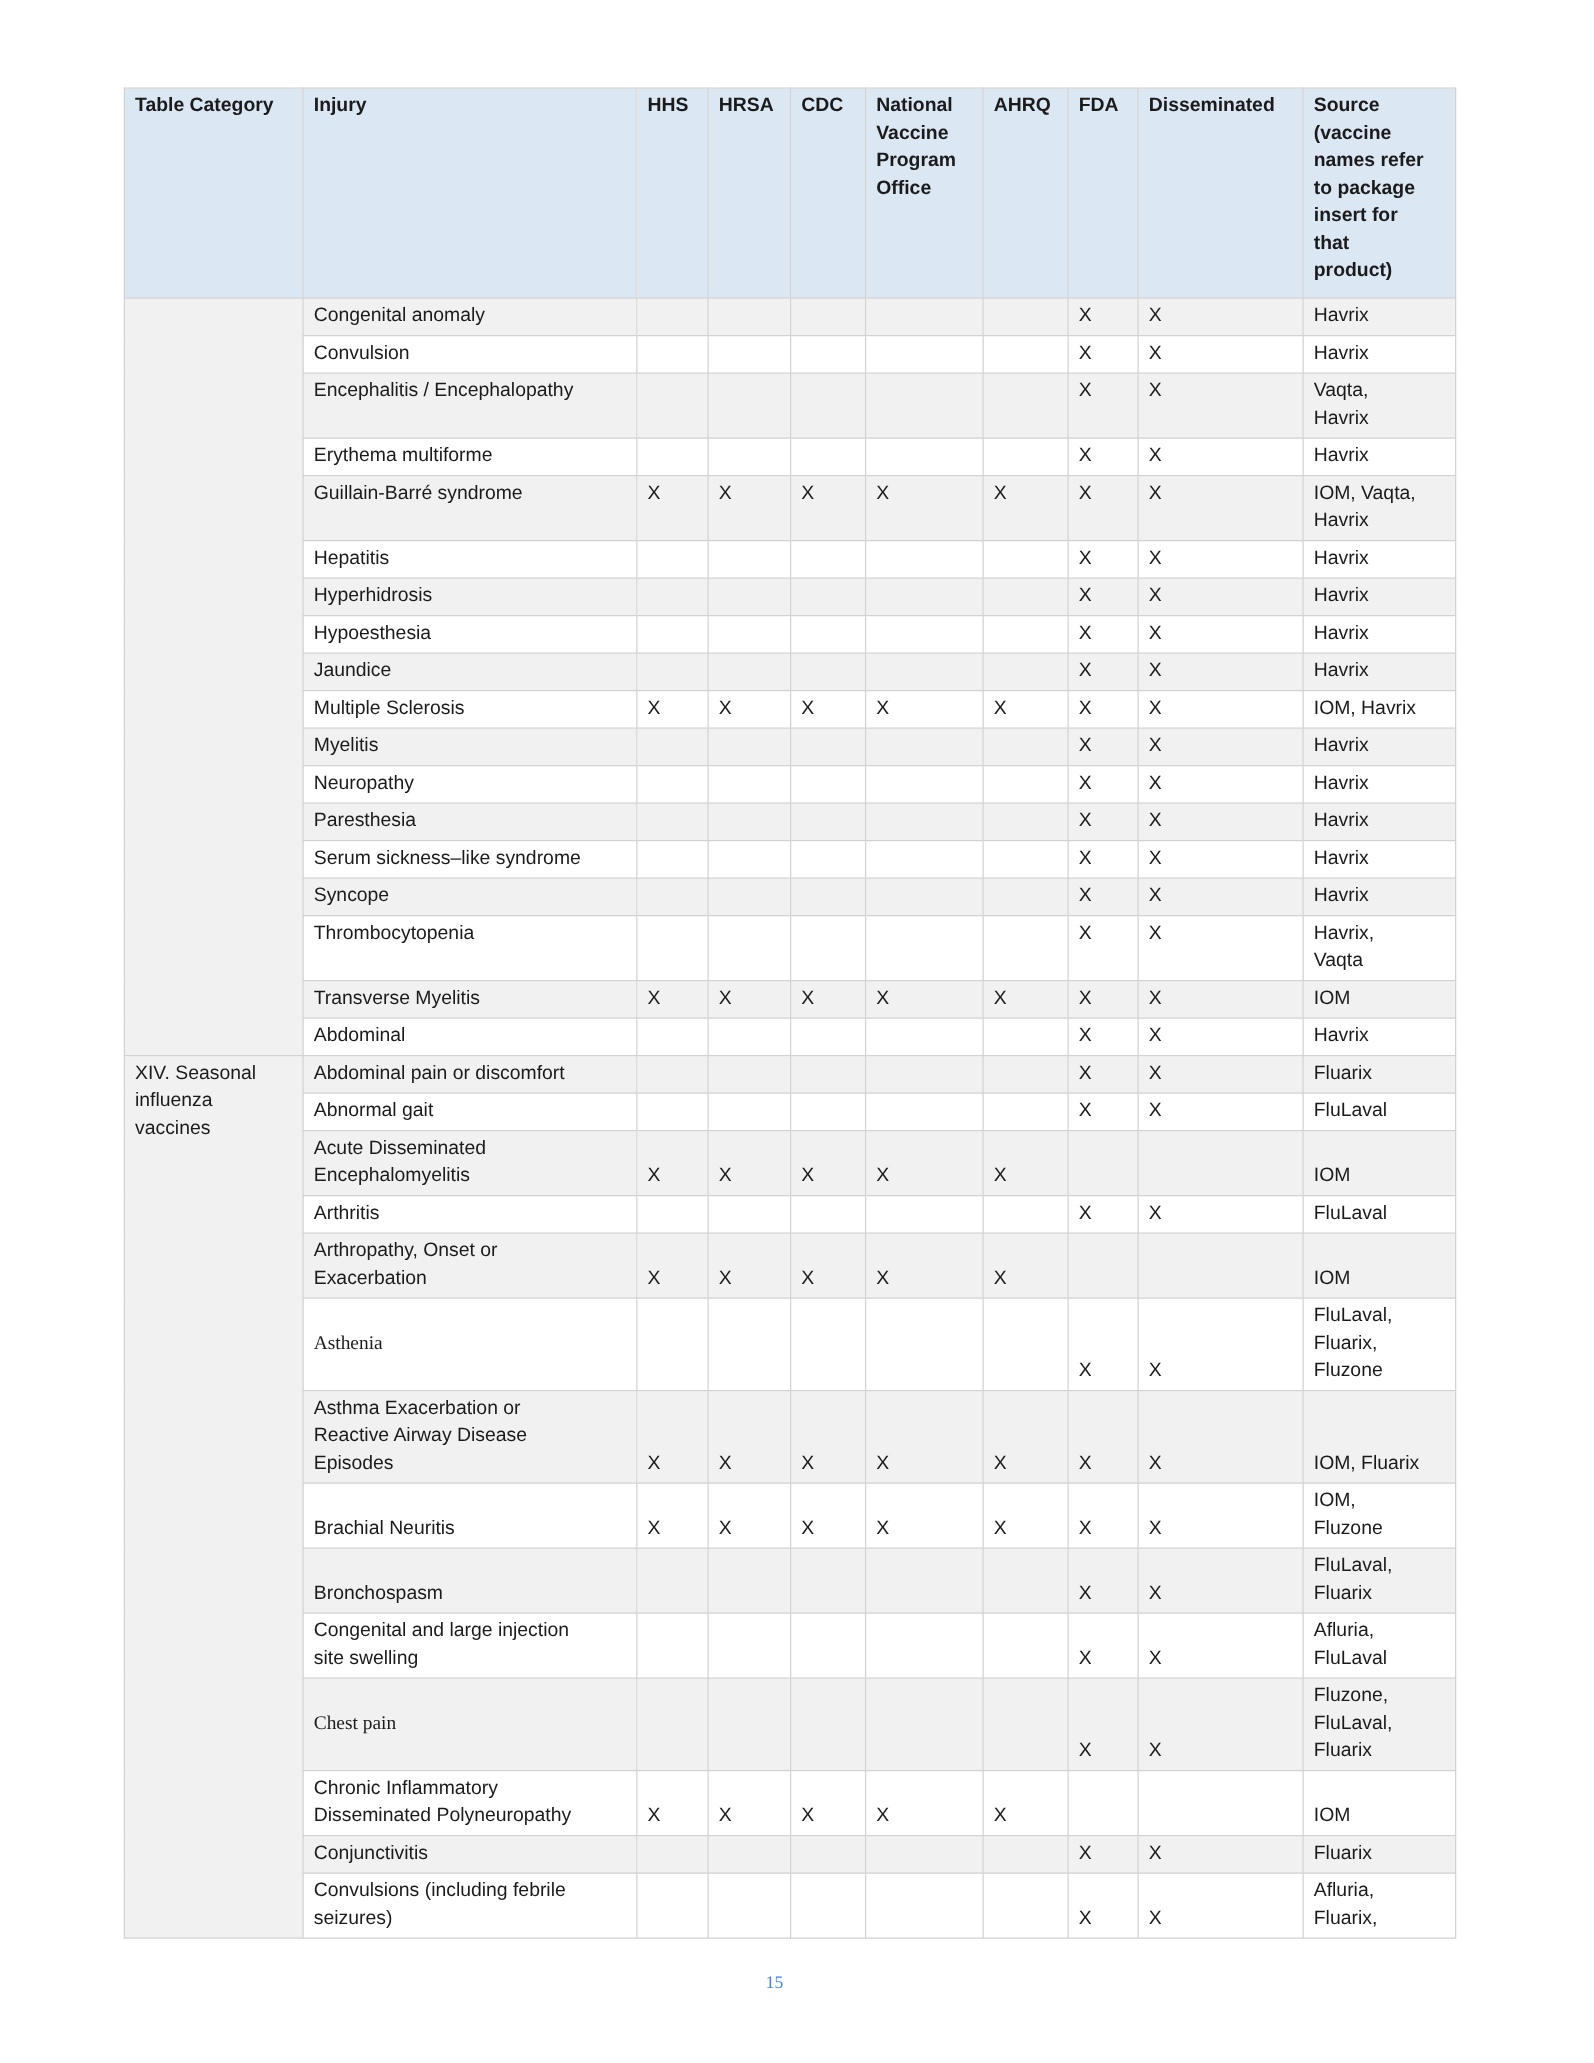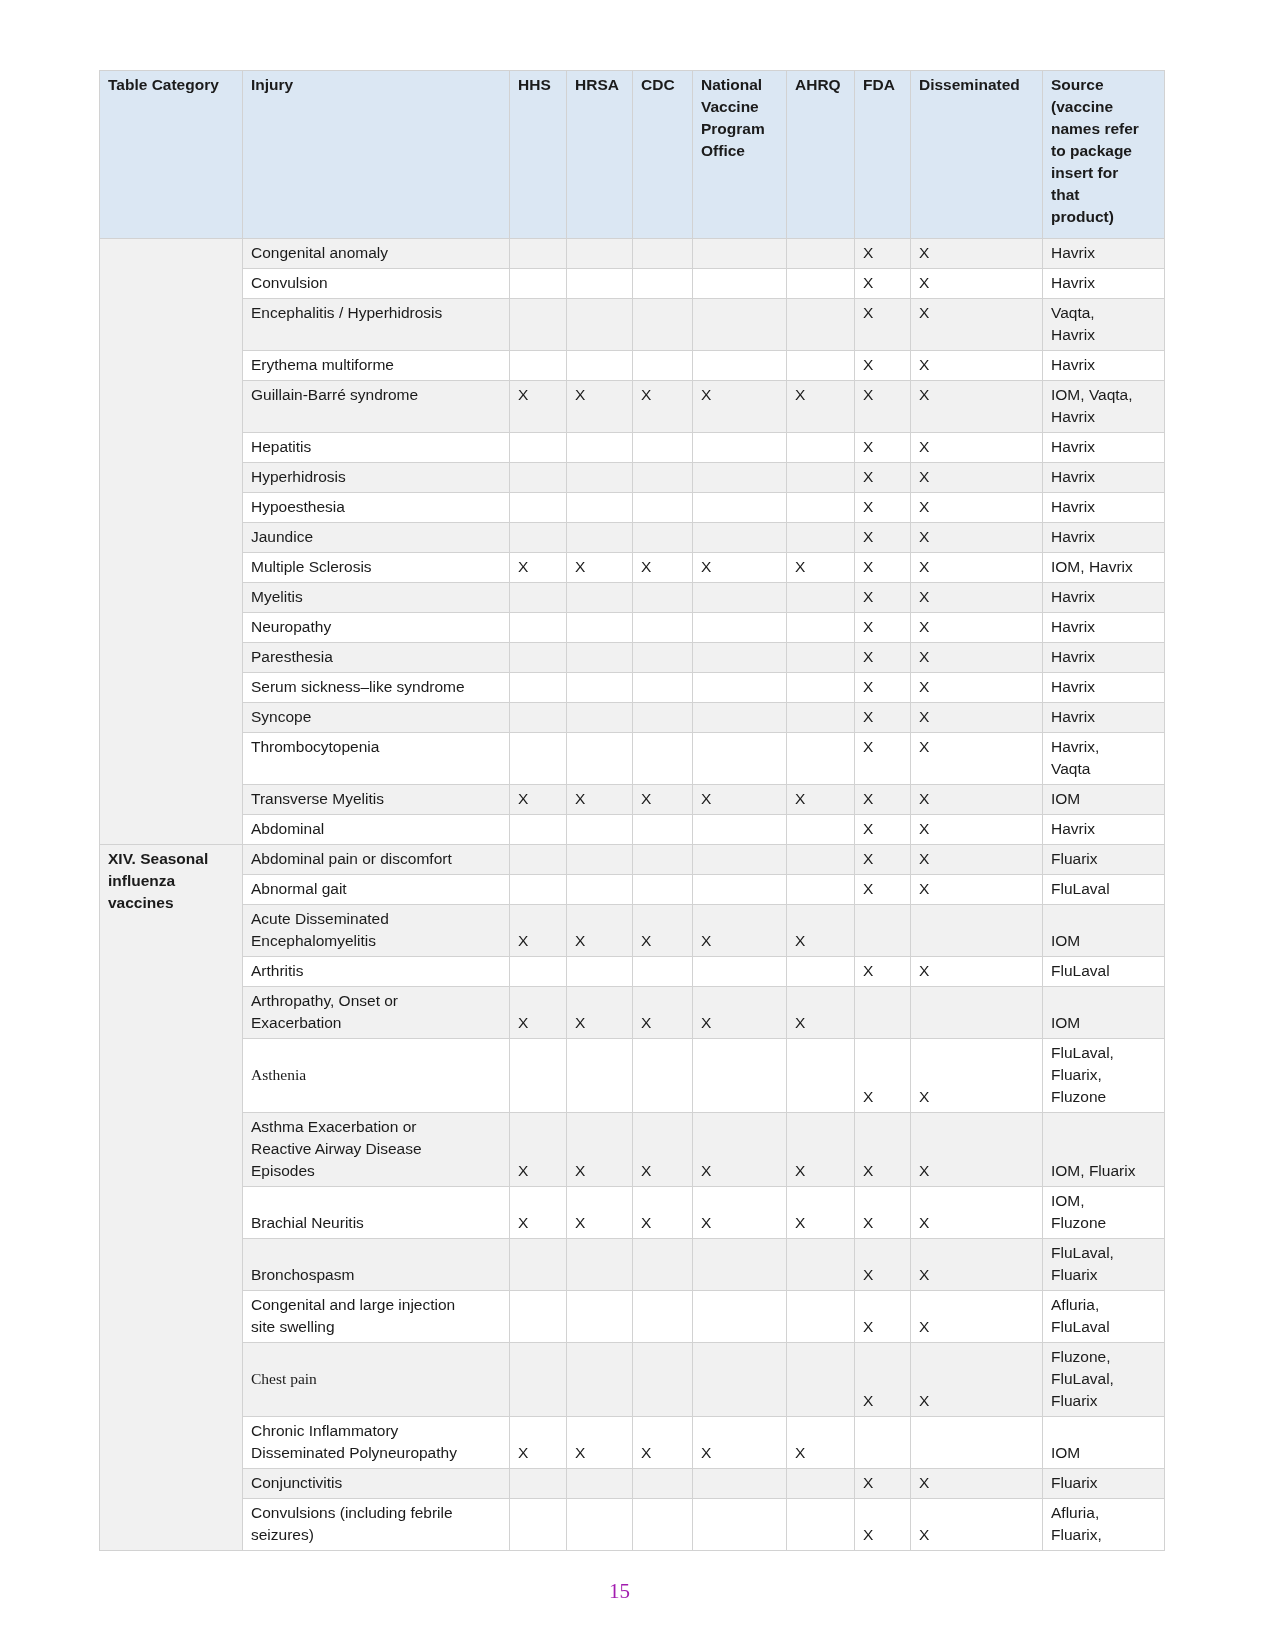--- a/index.html
+++ b/index.html
@@ -38,37 +38,37 @@
     overflow:hidden;
   }
   thead th{
     background:var(--header-bg);
     font-weight:bold;
     height:168px;
     white-space:pre-line;
   }
   td.category{
     background:var(--alt-bg);
-    font-weight:bold;
+    font-weight:normal;
     white-space:pre-line;
     margin-left:28px;
   }
   td.injury, td.source{
     white-space:pre-line;
   }
   td.bg-alt{ background:var(--alt-bg); }
   td.v-top{ vertical-align:top; }
   td.v-mid{ vertical-align:middle;font-family:Liberation Serif, serif; }
   td.v-bot{ vertical-align:bottom; }
   .page-number{
     margin-top:28px;
     text-align:center;
     font-family:"Liberation Serif", serif;
-    font-size:21px;
-    color:#a21caf;
+    font-size:14px;
+    color:#3b82f6;
   }
 </style>
 </head>
 <body>
 
 <div class="doc">
   <table id="vaccine-table">
     <colgroup>
         <col style="width: 143px;">
         <col style="width: 267px;">
@@ -122,21 +122,21 @@
           <td class="mark v-top"></td>
           <td class="mark v-top"></td>
           <td class="mark v-top"></td>
           <td class="mark v-top"></td>
           <td class="mark v-top"></td>
           <td class="mark v-top">X</td>
           <td class="mark v-top">X</td>
           <td class="source v-top">Havrix</td>
         </tr>
         <tr>
-          <td class="injury v-top bg-alt">Encephalitis / Hyperhidrosis</td>
+          <td class="injury v-top bg-alt">Encephalitis / Encephalopathy</td>
           <td class="mark v-top bg-alt"></td>
           <td class="mark v-top bg-alt"></td>
           <td class="mark v-top bg-alt"></td>
           <td class="mark v-top bg-alt"></td>
           <td class="mark v-top bg-alt"></td>
           <td class="mark v-top bg-alt">X</td>
           <td class="mark v-top bg-alt">X</td>
           <td class="source v-top bg-alt">Vaqta,
 Havrix</td>
         </tr>

